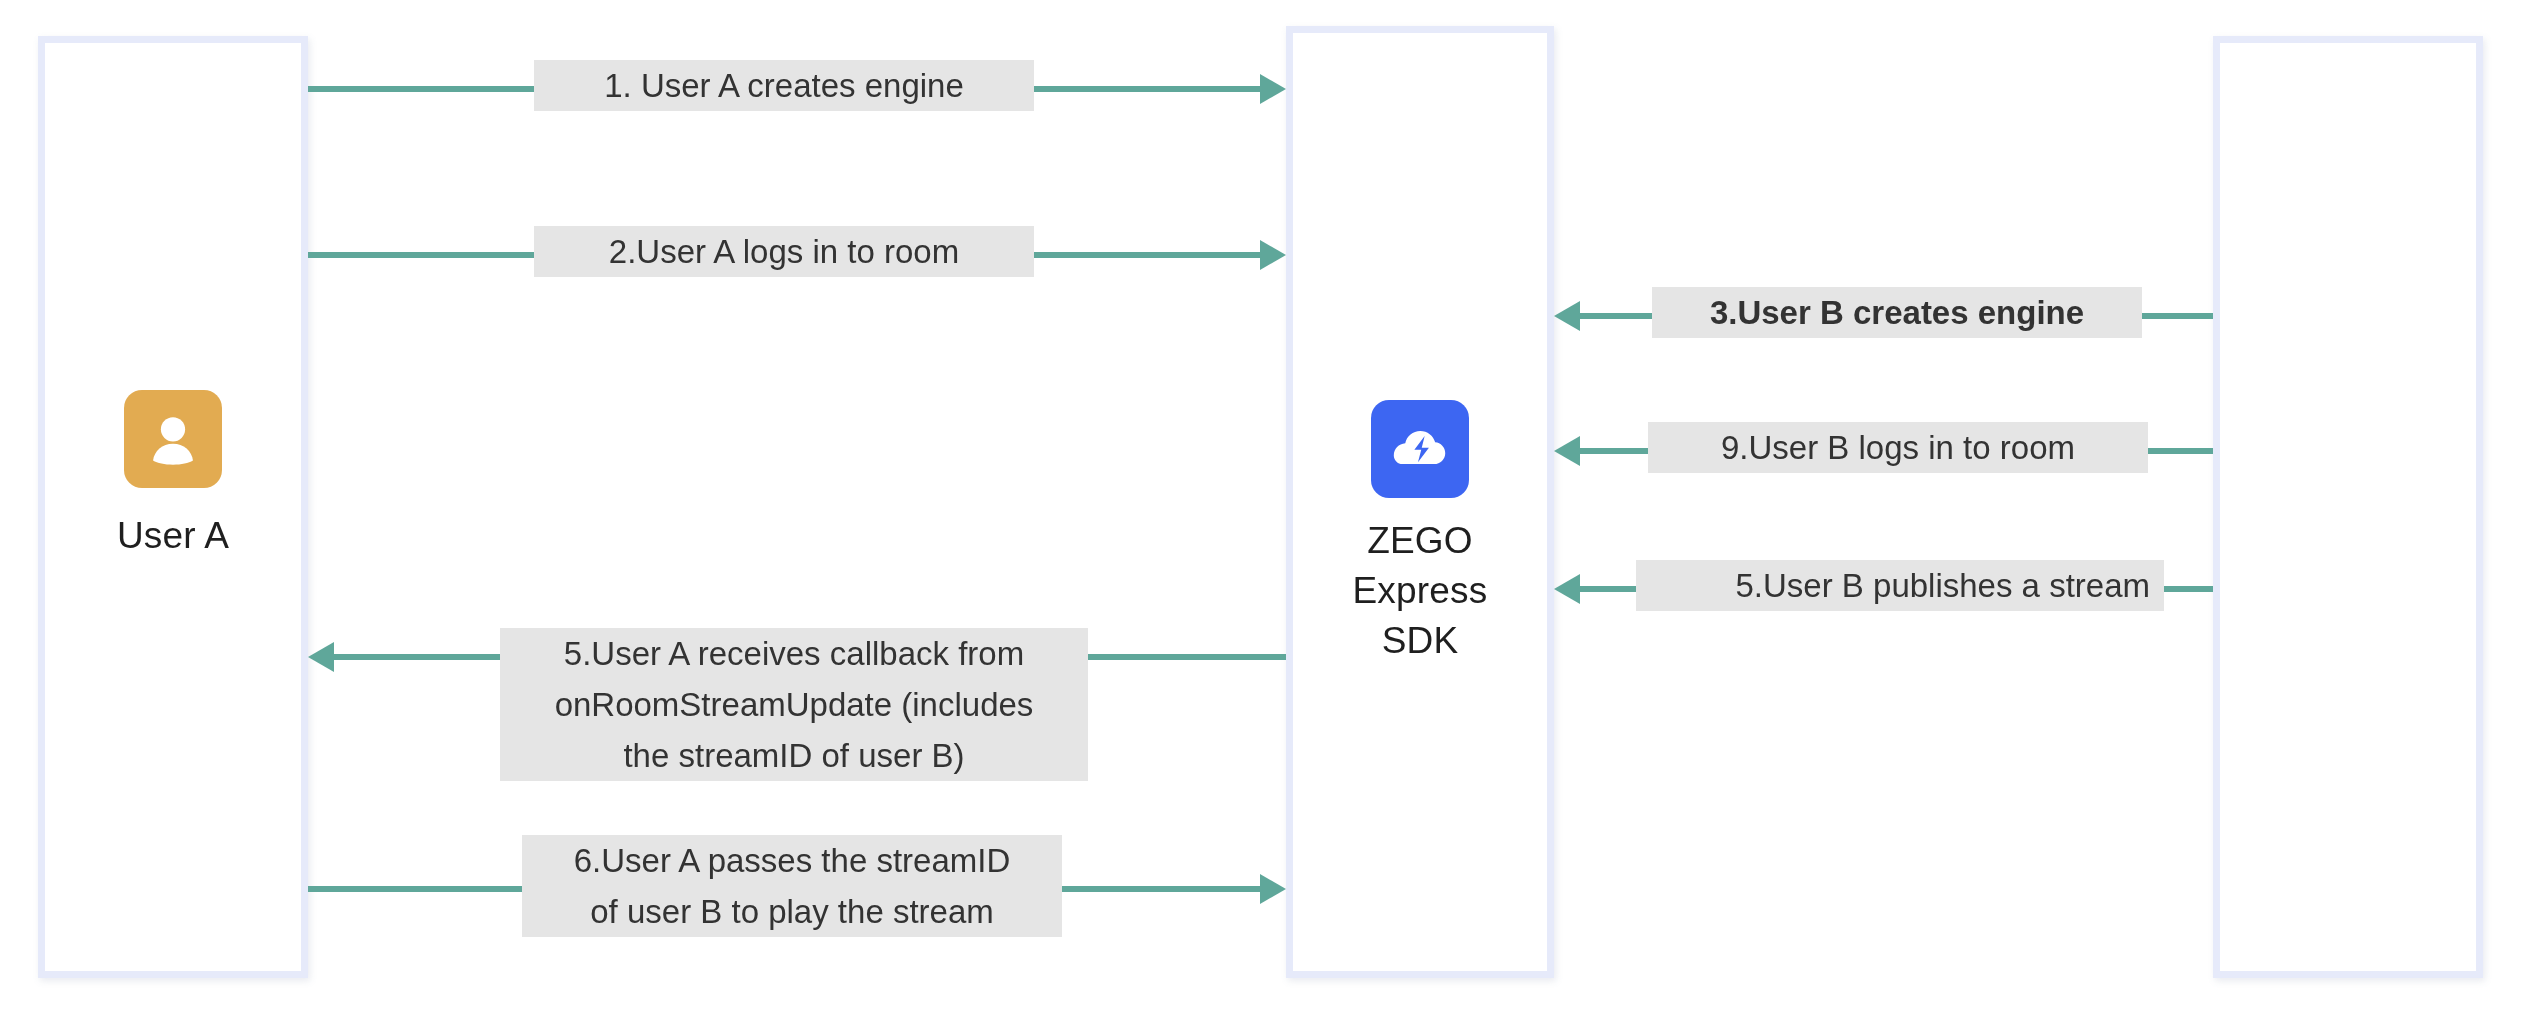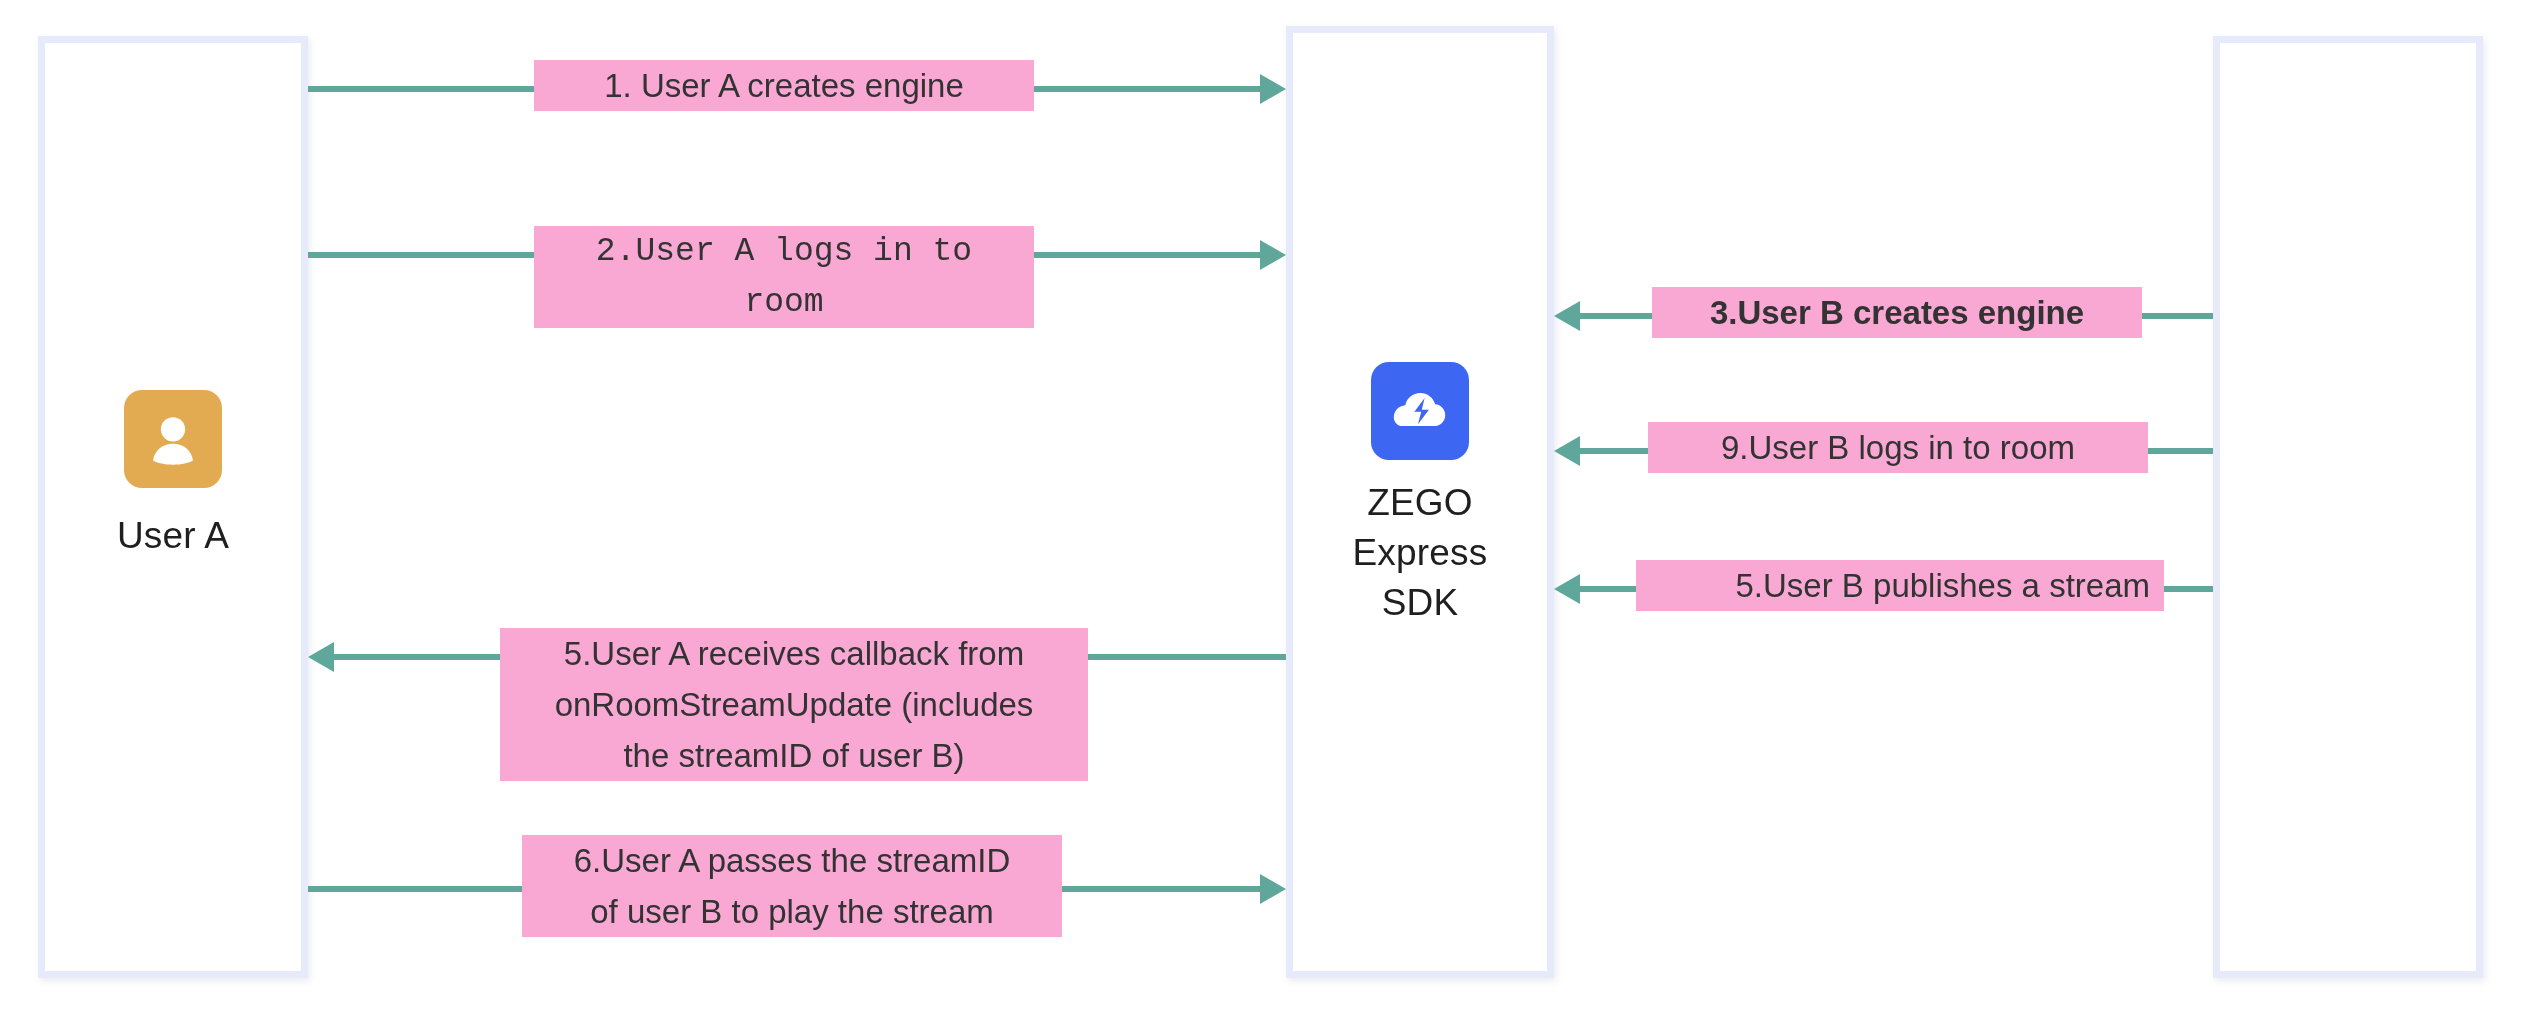--- a/index.html
+++ b/index.html
@@ -73,21 +73,21 @@
   .arrowhead.right { border-left: 26px solid #5fa79a; }
   .arrowhead.left  { border-right: 26px solid #5fa79a; }
 
   .msg-label {
     position: absolute;
     font-size: 33px;
     line-height: 51px;
     color: #333333;
     text-align: center;
     white-space: pre-line;
-    background: #f9a8d4;
+    background: #e5e5e5;
     padding: 0 14px;
     box-sizing: border-box;
   }
 </style>
 </head>
 <body>
 
 <div id="canvas">
 
   <div class="lifeline" style="left:38px; top:36px; width:270px; height:942px;"></div>
@@ -101,21 +101,21 @@
       <span>
         <svg width="62" height="62" viewBox="0 0 64 64" aria-hidden="true">
           <circle cx="32" cy="22" r="12.5" fill="#ffffff"></circle>
           <path d="M32 37c-11 0-19.5 7.6-20.6 17.3C15.8 57 23.4 58.6 32 58.6s16.2-1.6 20.6-4.3C51.5 44.6 43 37 32 37z" fill="#ffffff"></path>
         </svg>
       </span>
     </div>
     <div class="actor-label">User A</div>
   </div>
 
-  <div class="actor" style="left:1286px; top:362px; width:268px;">
+  <div class="actor" style="left:1286px; top:400px; width:268px;">
     <div class="avatar" style="background:#3d66f2;">
       <span>
         <svg width="66" height="66" viewBox="0 0 68 68" aria-hidden="true">
           <path d="M20.5 49.5h28.2c6.2 0 11.3-5 11.3-11.2 0-5.9-4.6-10.8-10.4-11.2C47.7 20.4 41.6 15.5 34.3 15.5c-7.6 0-14 5.4-15.5 12.6C12.2 28.6 7 34 7 40.6c0 4.9 4 8.9 8.9 8.9h4.6z" fill="#ffffff"></path>
           <path d="M38.8 20.6l-10.6 14.1h7.1l-3.4 12.9 11.3-15h-7.4z" fill="#3d66f2"></path>
         </svg>
       </span>
     </div>
     <div class="actor-label multi">ZEGO
 Express
@@ -125,21 +125,21 @@
 
   <div>
     <div class="msg-line" style="left:308px; top:86px; width:952px;"></div>
     <div class="arrowhead right" style="left:1260px; top:74px;"></div>
     <div class="msg-label" style="left:534px; top:60px; width:500px;">1. User A creates engine</div>
   </div>
 
   <div>
     <div class="msg-line" style="left:308px; top:252px; width:952px;"></div>
     <div class="arrowhead right" style="left:1260px; top:240px;"></div>
-    <div class="msg-label" style="left:534px; top:226px; width:500px;font-family:Liberation Mono, monospace;">2.User A logs in to room</div>
+    <div class="msg-label" style="left:534px; top:226px; width:500px;">2.User A logs in to room</div>
   </div>
 
   <div>
     <div class="msg-line" style="left:1580px; top:313px; width:633px;"></div>
     <div class="arrowhead left" style="left:1554px; top:301px;"></div>
     <div class="msg-label" style="left:1652px; top:287px; width:490px;font-weight:bold;">3.User B creates engine</div>
   </div>
 
   <div>
     <div class="msg-line" style="left:1580px; top:448px; width:633px;"></div>

